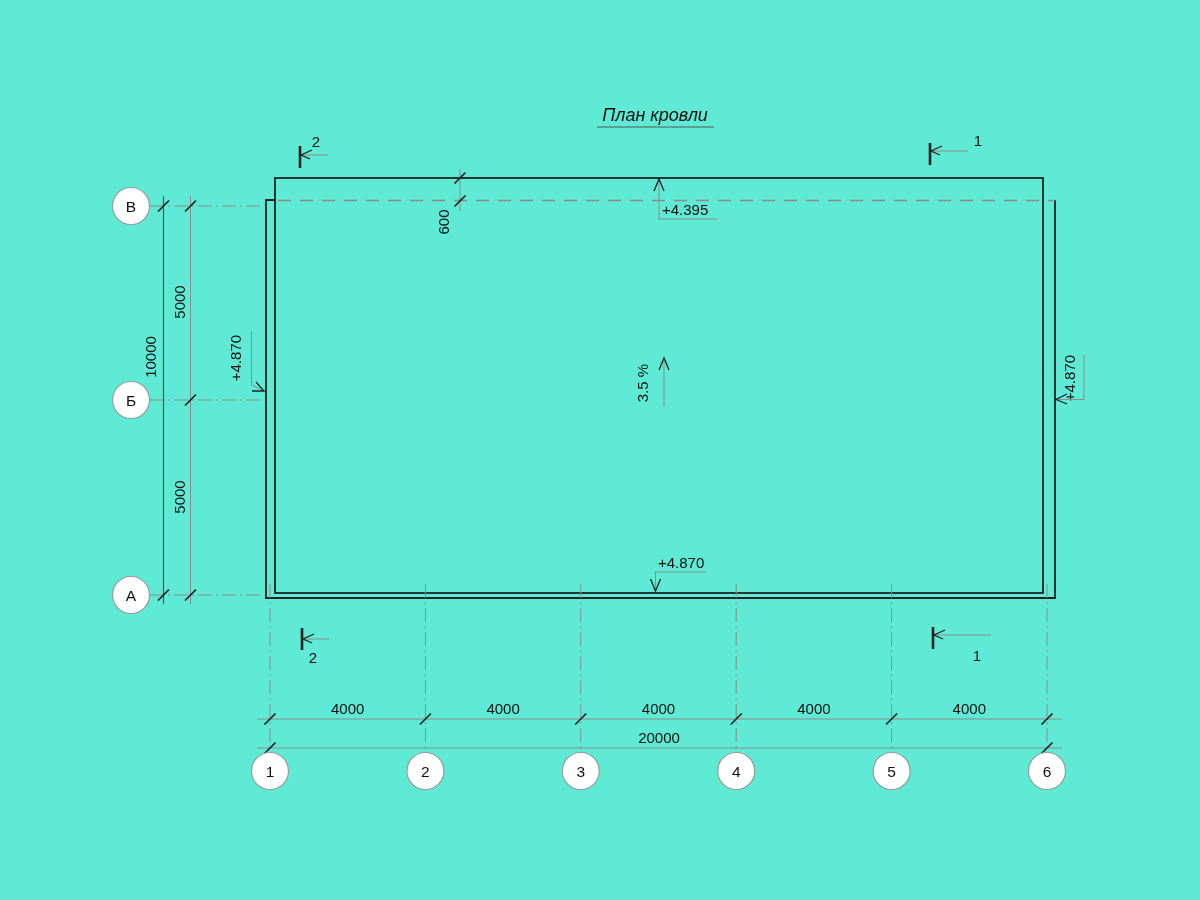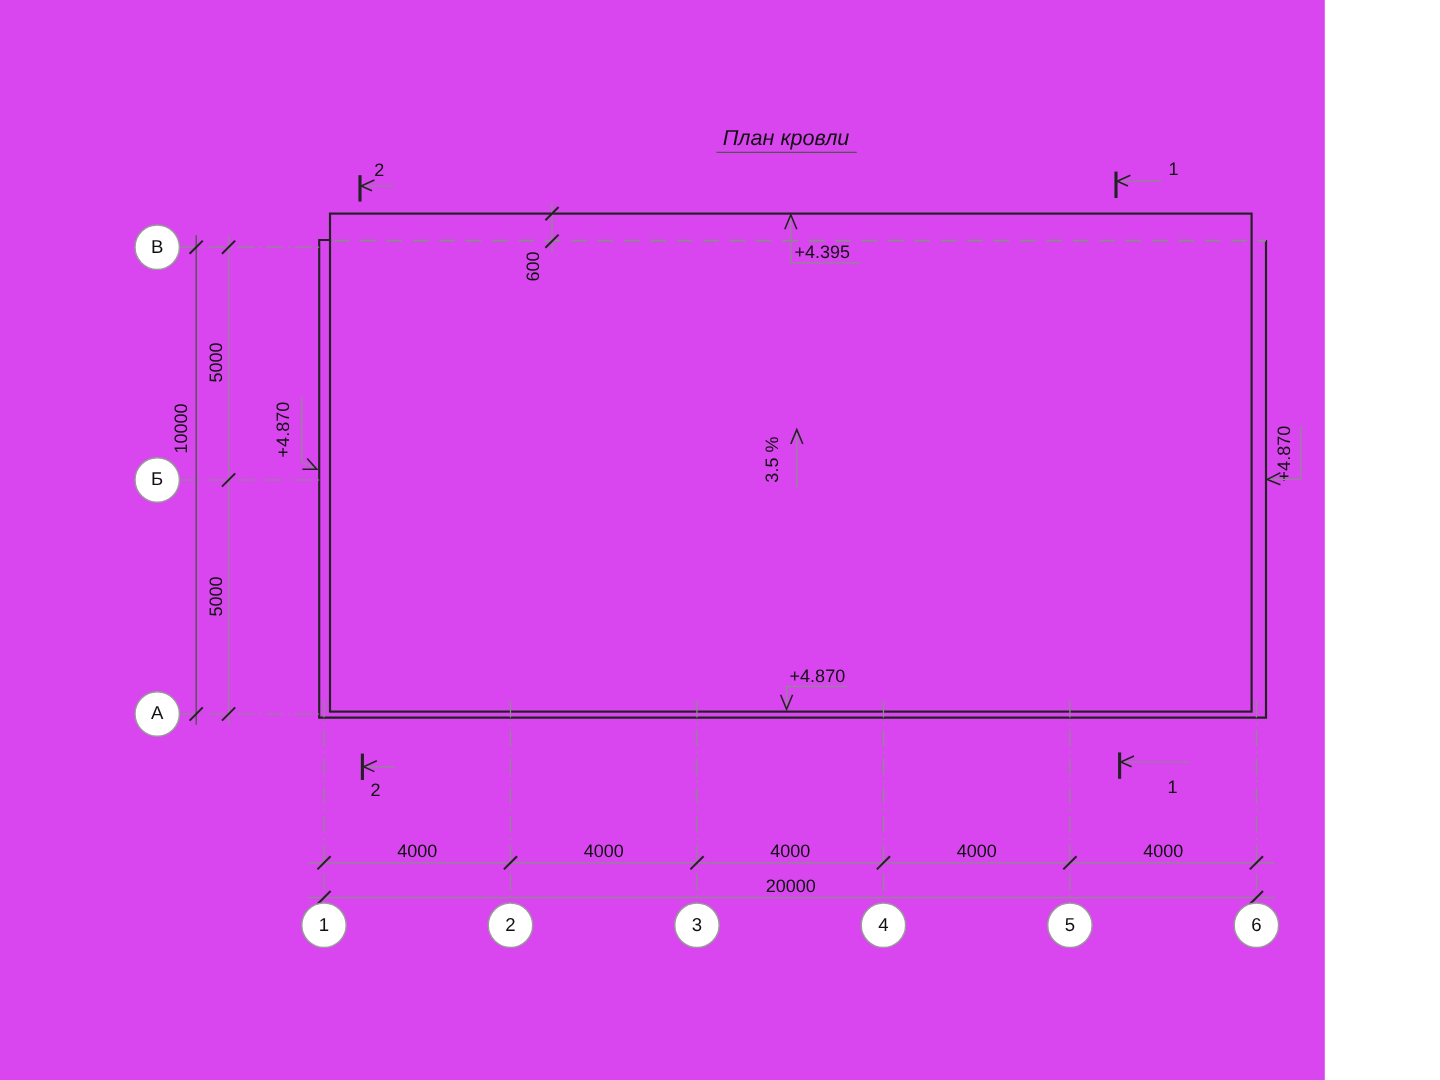--- a/index.html
+++ b/index.html
@@ -1,16 +1,16 @@
 <!DOCTYPE html>
 <html><head>
 <meta charset="utf-8">
 <style>
   html,body{margin:0;padding:0;background:#ffffff;}
-  #canvas{position:relative;width:1104px;height:900px;background:#d946ef;overflow:hidden;}
+  #canvas{position:relative;width:1200px;height:900px;background:#5eead4;overflow:hidden;}
   svg{font-family:"Liberation Sans","DejaVu Sans",sans-serif;}
   text{fill:#111111;}
   .t-dim{font-size:15px;}
   .t-bub{font-size:15.5px;}
   .t-sec{font-size:15px;}
   .t-title{font-size:18px;font-style:italic;}
   .s-main{stroke:#222222;stroke-width:1.8;fill:none;}
   .s-thin{stroke:#8c8c8c;stroke-width:1;fill:none;}
   .s-tick{stroke:#222222;stroke-width:1.7;fill:none;}
   .s-arrow{stroke:#222222;stroke-width:1.3;fill:none;}

